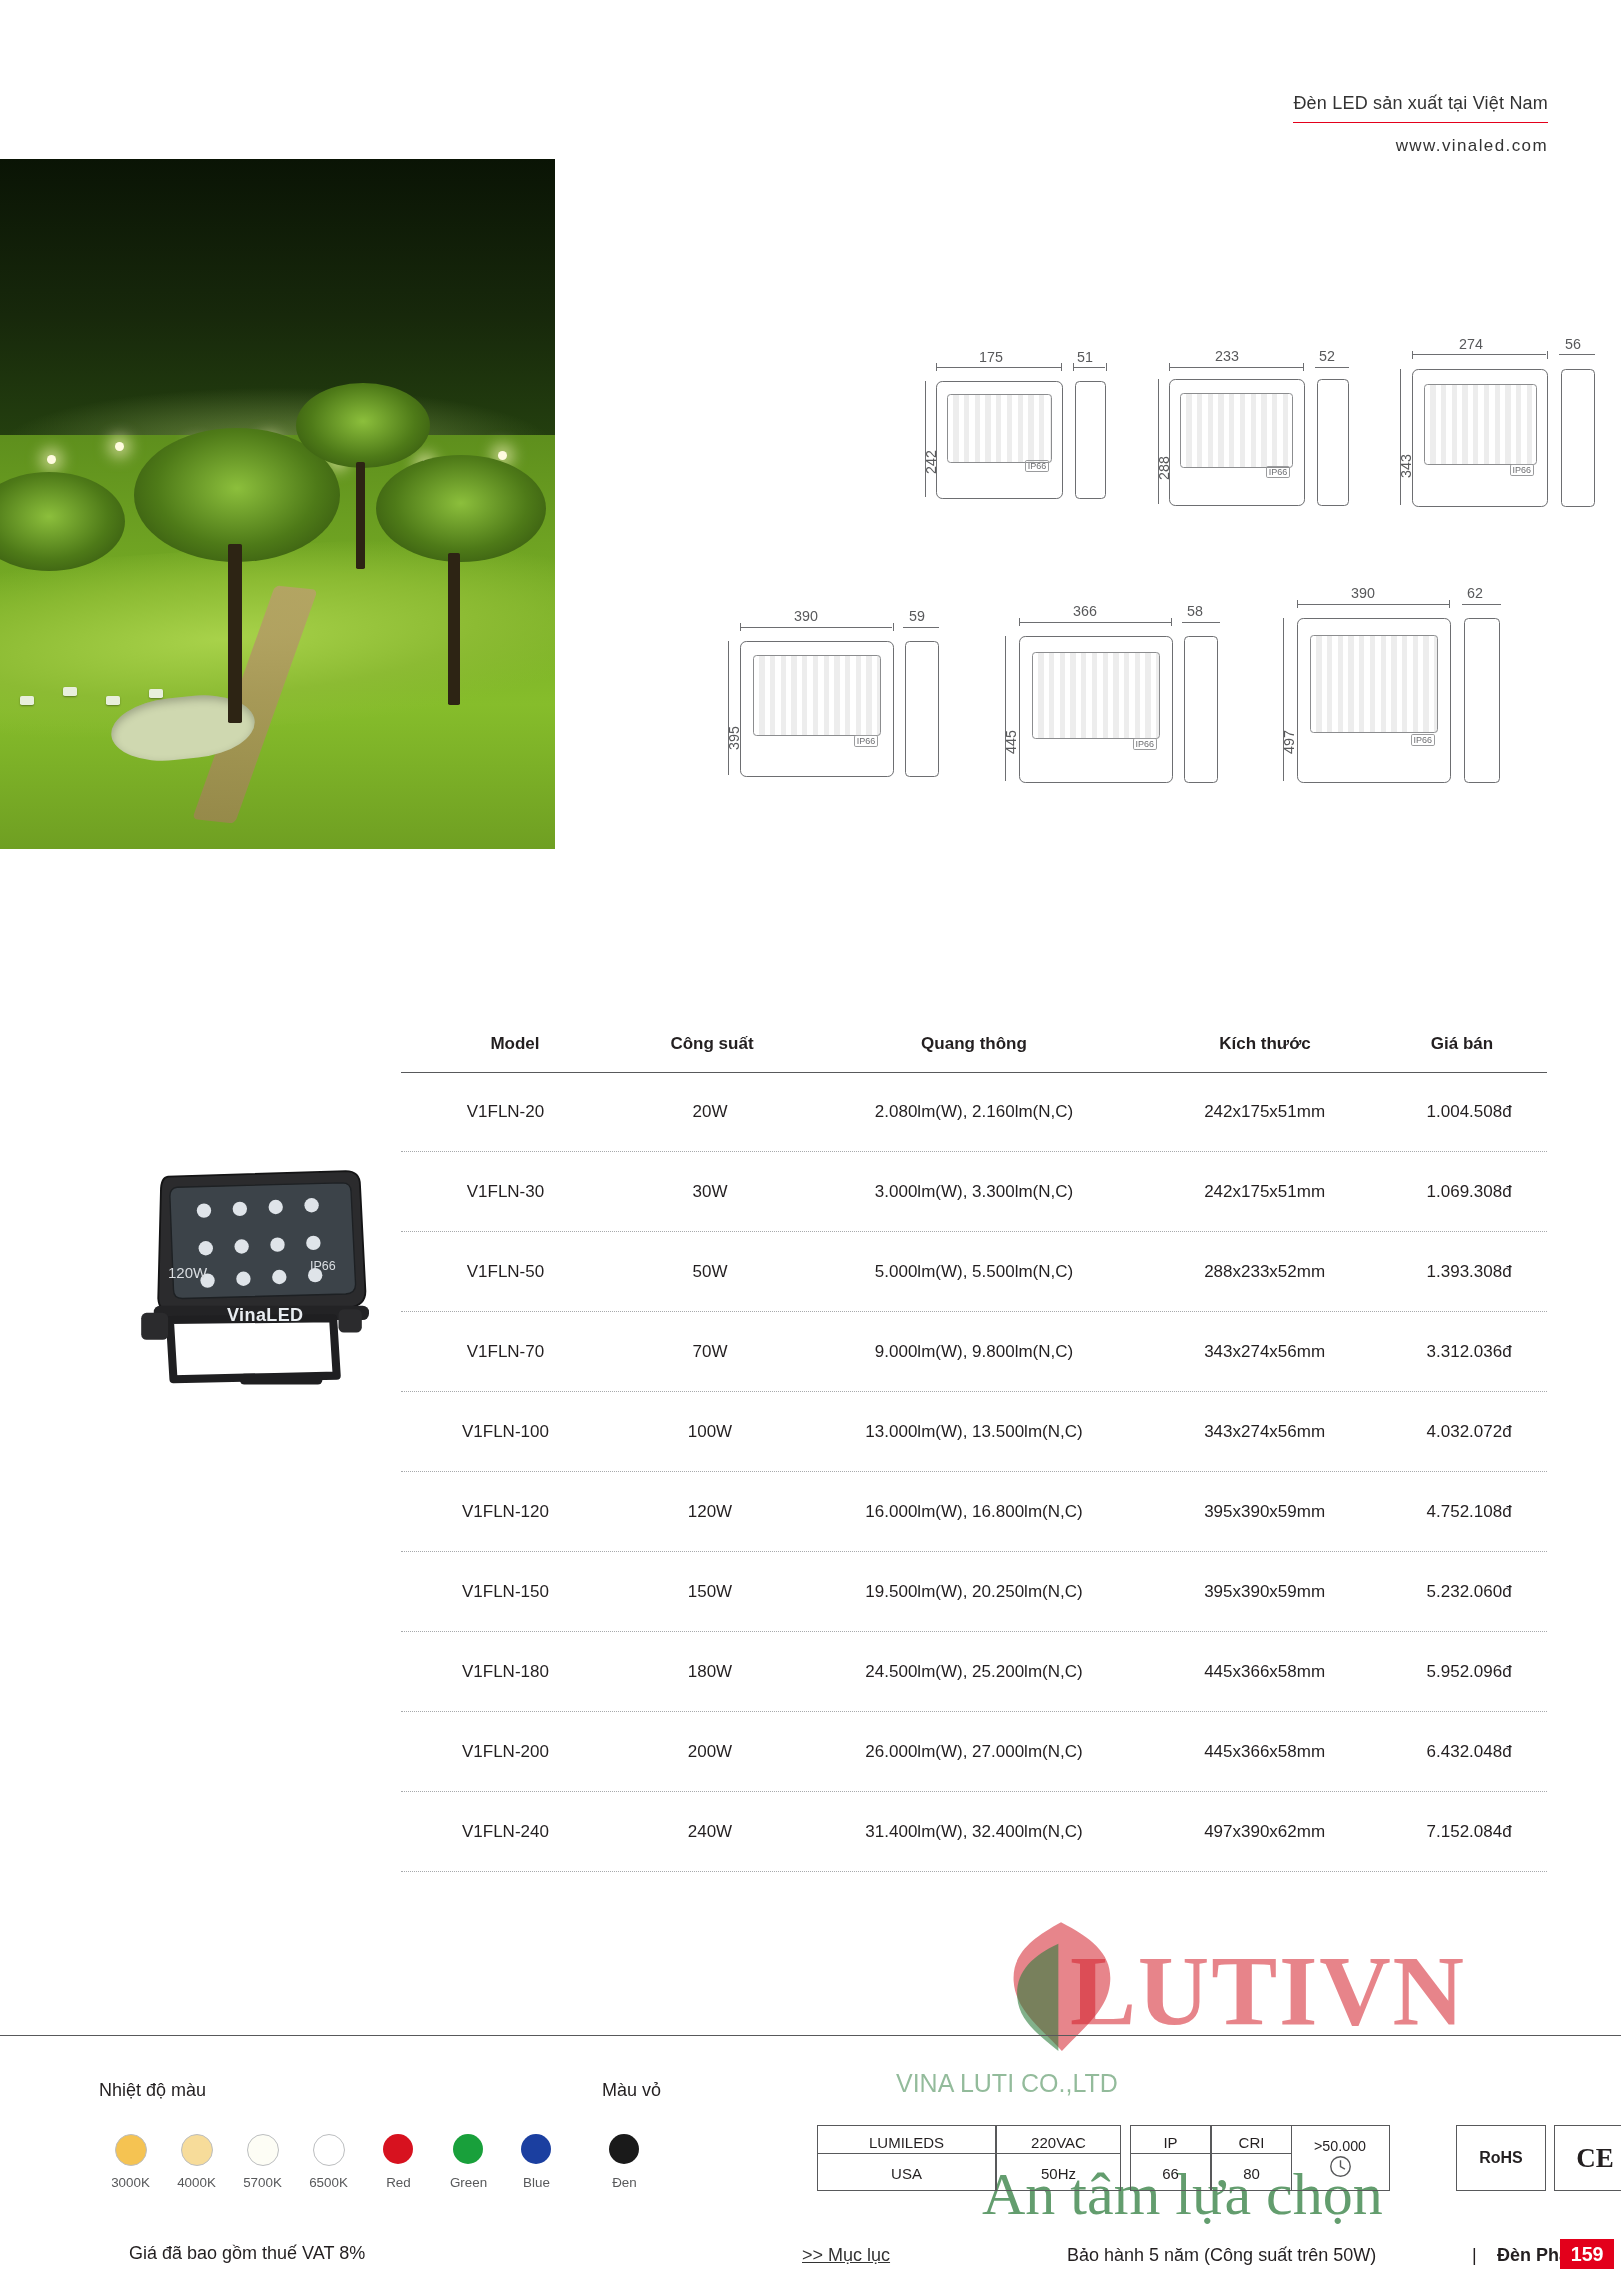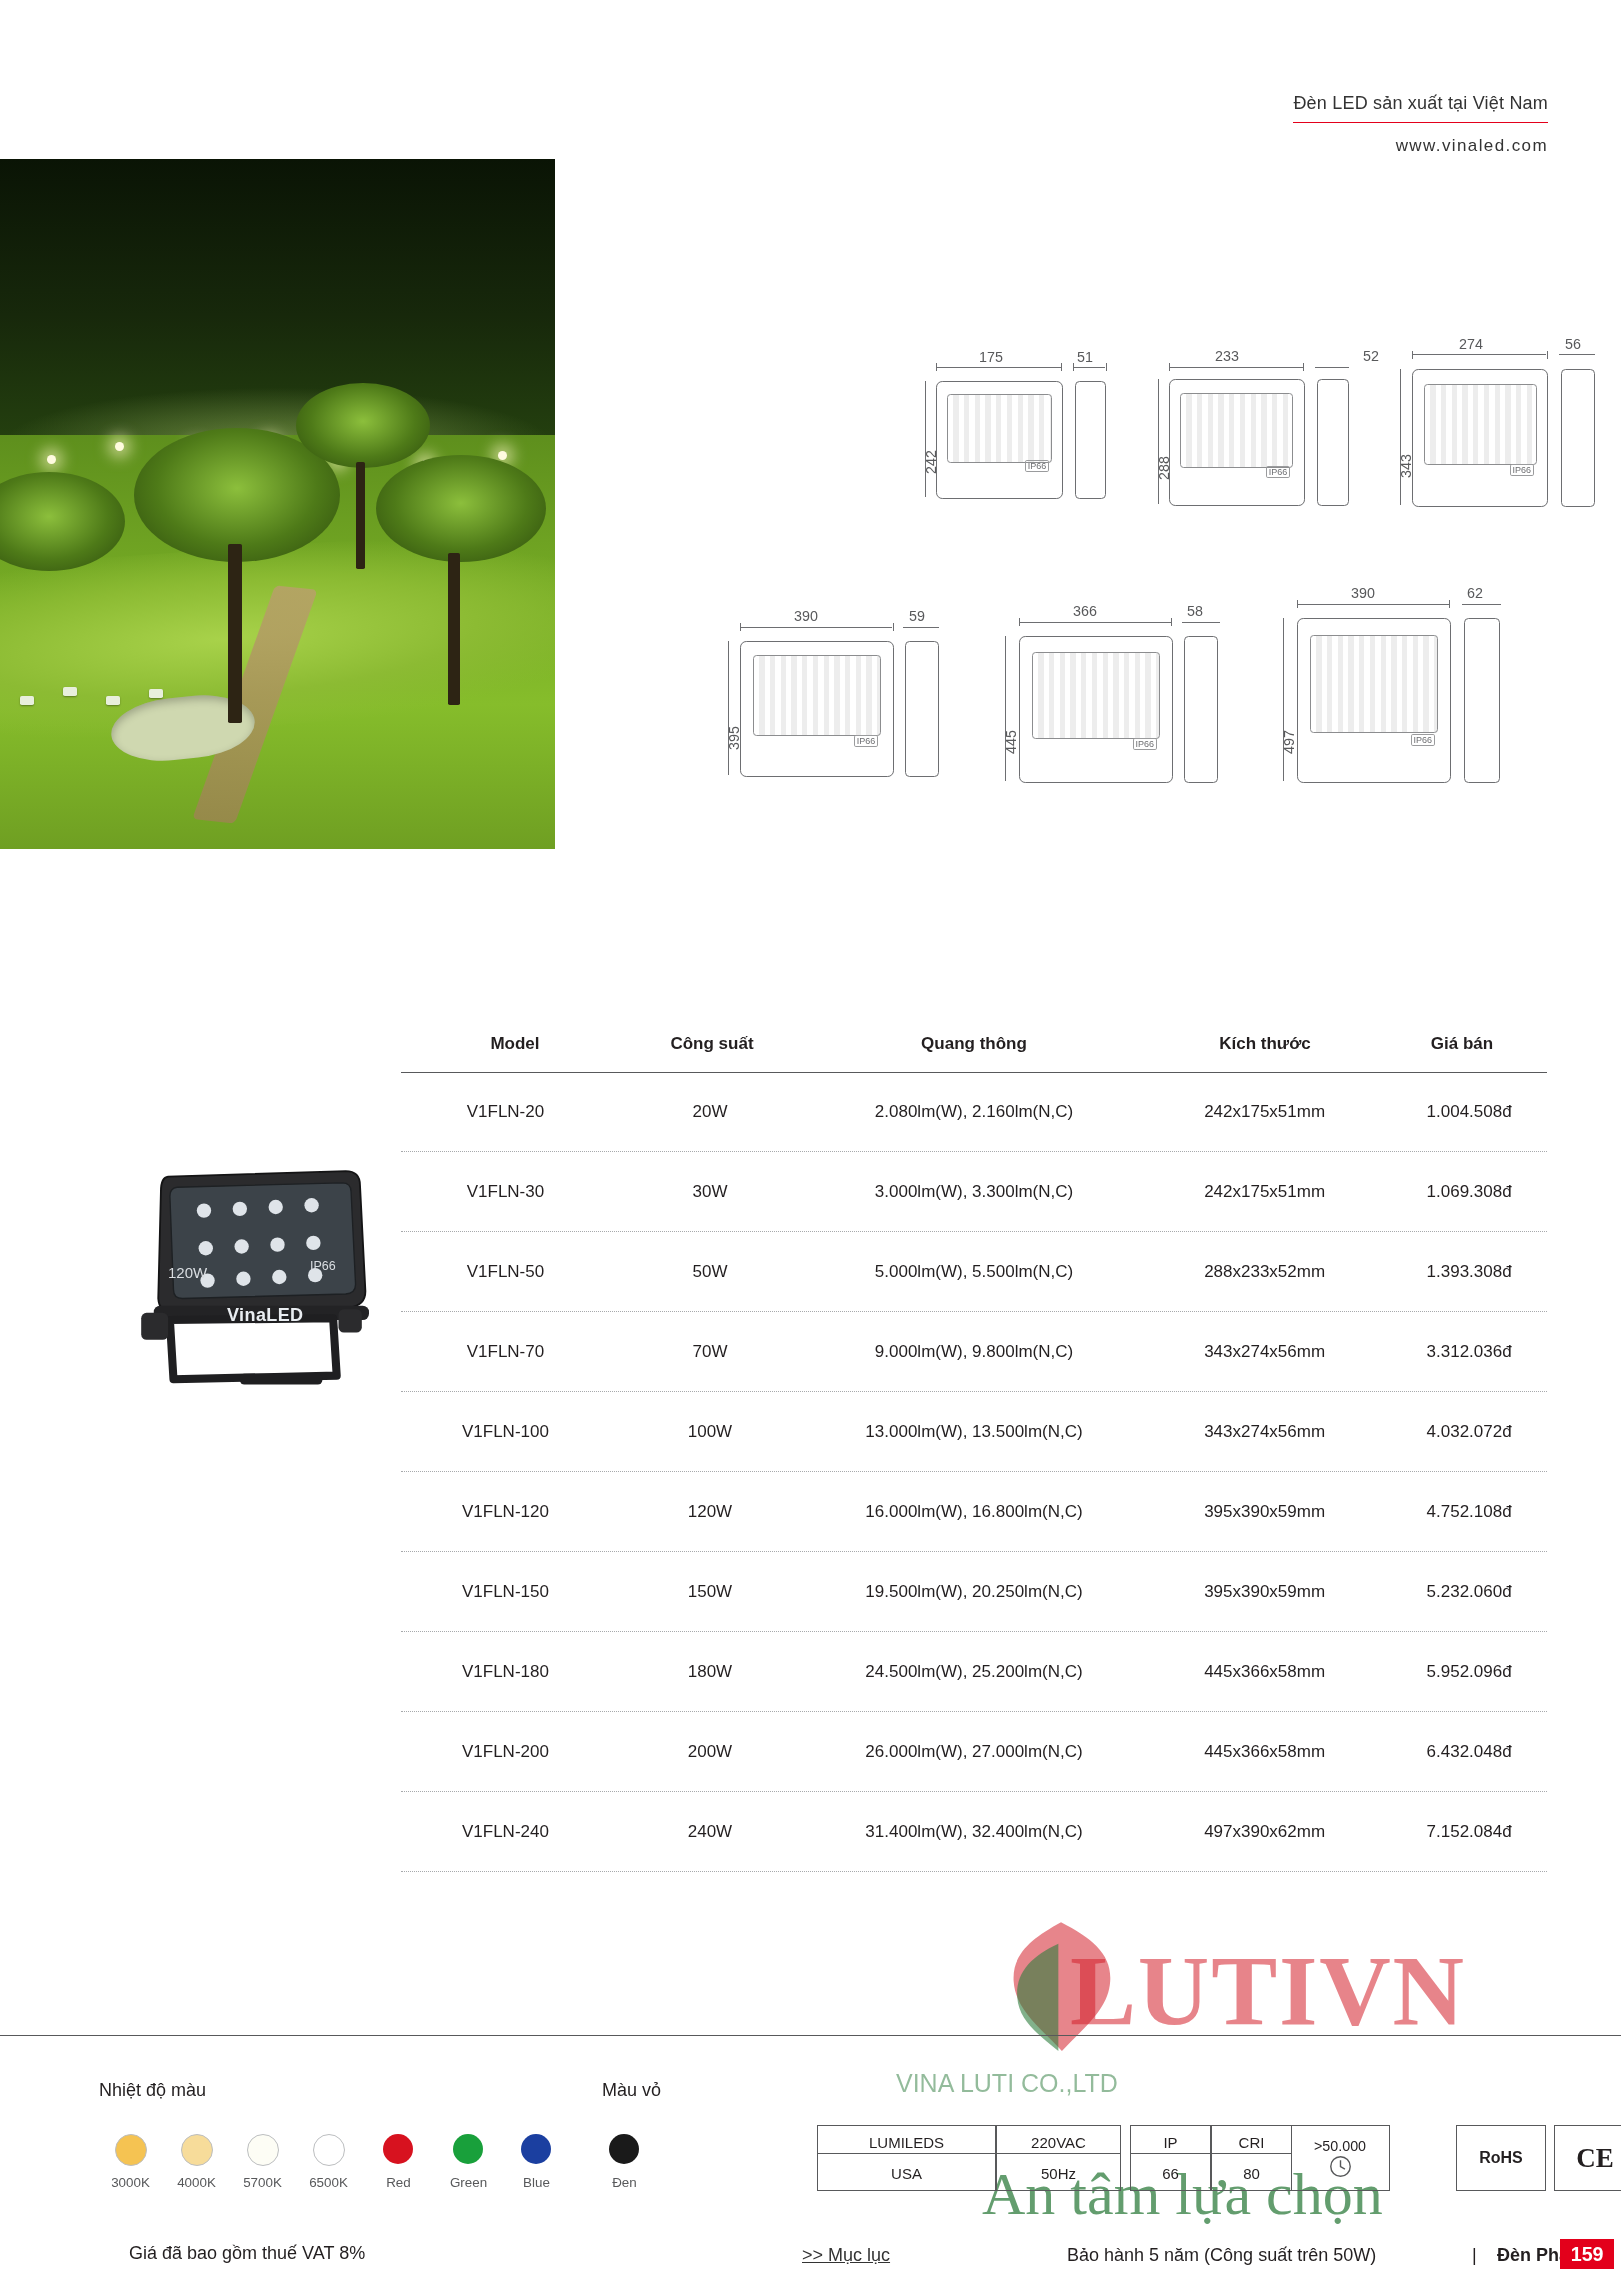--- a/index.html
+++ b/index.html
@@ -214,21 +214,21 @@
       </div>
       <div class="lampside" style="left:152px; top:32px; width:29px; height:116px;"></div>
     </div>
 
     <div class="dimcell" style="left:466px; top:0px; width:206px; height:188px;">
       <div class="dimline" style="left:12.5px; top:27px; width:134px; height:0.9px;"></div>
       <div class="dimline" style="left:12.5px; top:23px; width:0.9px; height:8px;"></div>
       <div class="dimline" style="left:147px; top:23px; width:0.9px; height:8px;"></div>
       <div class="dimtxt" style="left:59px; top:8px;">233</div>
       <div class="dimline" style="left:159px; top:27px; width:34px; height:0.9px;"></div>
-      <div class="dimtxt" style="left:163px; top:8px;margin-left:44px;">52</div>
+      <div class="dimtxt" style="left:163px; top:8px;">52</div>
       <div class="dimline" style="left:1.8px; top:39px; width:0.9px; height:125px;"></div>
       <div class="dimtxt v" style="left:0px; top:140px;">288</div>
       <div class="lampface" style="left:12.5px; top:39px; width:134px; height:125px;">
         <div class="inner"></div>
           <div class="ip">IP66</div>
       </div>
       <div class="lampside" style="left:161px; top:39px; width:30px; height:125px;"></div>
     </div>
 
     <div class="dimcell" style="left:708px; top:-9px; width:206px; height:202px;">

